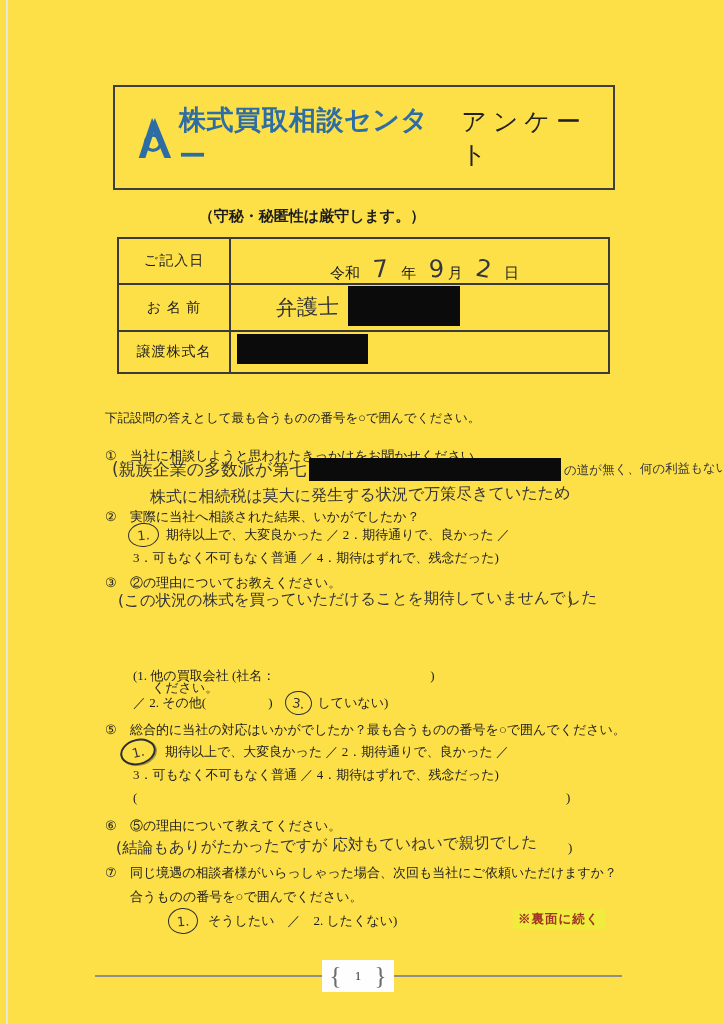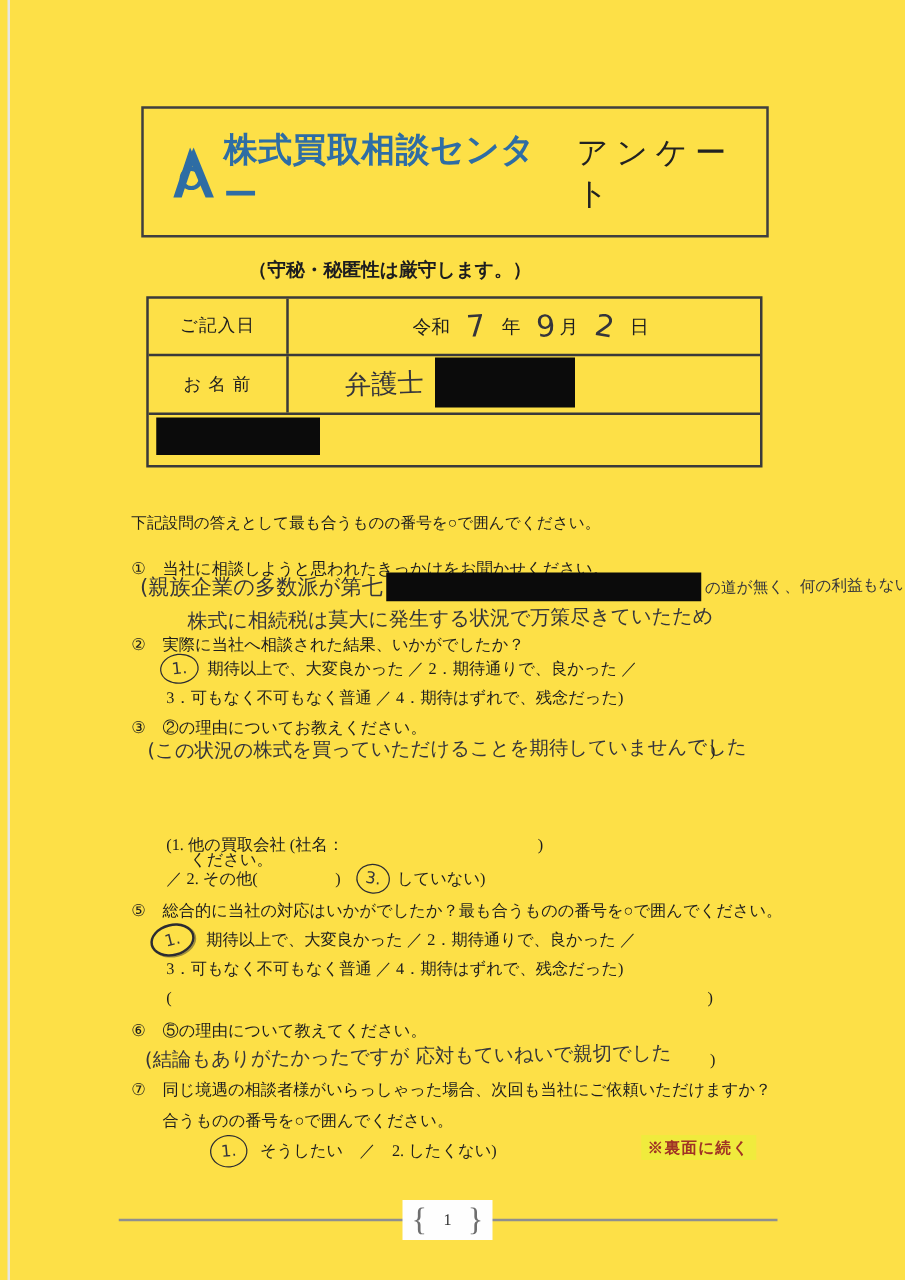--- a/index.html
+++ b/index.html
@@ -13,21 +13,21 @@
       border:2px solid #3f3f3f;box-sizing:border-box;display:flex;align-items:center;padding-left:17px;}
   .brand{font-family:"DejaVu Sans",sans-serif;font-weight:bold;font-size:27px;color:#2e6da4;letter-spacing:0.5px;margin-left:5px;}
   .doc-title{font-size:25px;letter-spacing:6px;margin-left:15px;color:#222;}
   .conf{position:absolute;left:0;top:207px;width:624px;text-align:center;font-weight:bold;font-size:15px;}
   .tbl{position:absolute;left:117px;top:237px;width:493px;border:2px solid #3a3a3a;box-sizing:border-box;}
   .trow{display:flex;border-bottom:2px solid #3a3a3a;}
   .trow:last-child{border-bottom:none;}
   .tlabel{width:112px;border-right:2px solid #3a3a3a;display:flex;align-items:center;justify-content:center;
       font-size:14px;letter-spacing:1px;box-sizing:border-box;}
   .tval{flex:1;position:relative;}
-  .date-line{display:flex;align-items:center;justify-content:center;height:100%;gap:13px;font-size:15px;padding-left:10px;}
+  .date-line{display:flex;align-items:flex-end;justify-content:center;height:100%;gap:13px;font-size:15px;padding-left:10px;}
   .hw-num{font-size:24px;transform:rotate(-4deg);}
   .qnum{display:inline-block;width:25px;font-size:13px;}
   .qtext{font-size:13px;}
   .optrow{display:flex;align-items:center;font-size:13px;}
   .circle{display:inline-flex;align-items:center;justify-content:center;border:1.8px solid #2c2c32;
       border-radius:50%;font-size:13px;box-sizing:border-box;background:transparent;}
   .note{background:#f0eb3d;color:#a03325;font-weight:bold;font-size:12.5px;padding:3px 5px;letter-spacing:1px;}
   .footer-line{position:absolute;left:95px;top:975px;width:527px;height:2px;background:#8f8f8f;}
   .page-marker{position:absolute;left:322px;top:960px;width:72px;height:32px;background:#fefefe;
       display:flex;align-items:center;justify-content:center;gap:13px;}
@@ -71,20 +71,21 @@
       </div>
     </div>
     <div class="trow" style="height:45px;">
       <div class="tlabel">お 名 前</div>
       <div class="tval">
         <span class="hw abs" style="left:45px;top:8px;font-size:21px;transform:rotate(-2deg);">弁護士</span>
         <div class="redact abs" style="left:117px;top:1px;width:112px;height:40px;"></div>
       </div>
     </div>
     <div class="trow" style="height:40px;">
+      <div class="tlabel">譲渡株式名</div>
       <div class="tval">
         <div class="redact abs" style="left:6px;top:2px;width:131px;height:30px;"></div>
       </div>
     </div>
   </div>
 
   <div class="abs" style="left:105px;top:446px;">
     <span class="qnum">①</span><span class="qtext">当社に相談しようと思われたきっかけをお聞かせください。</span>
   </div>
 

